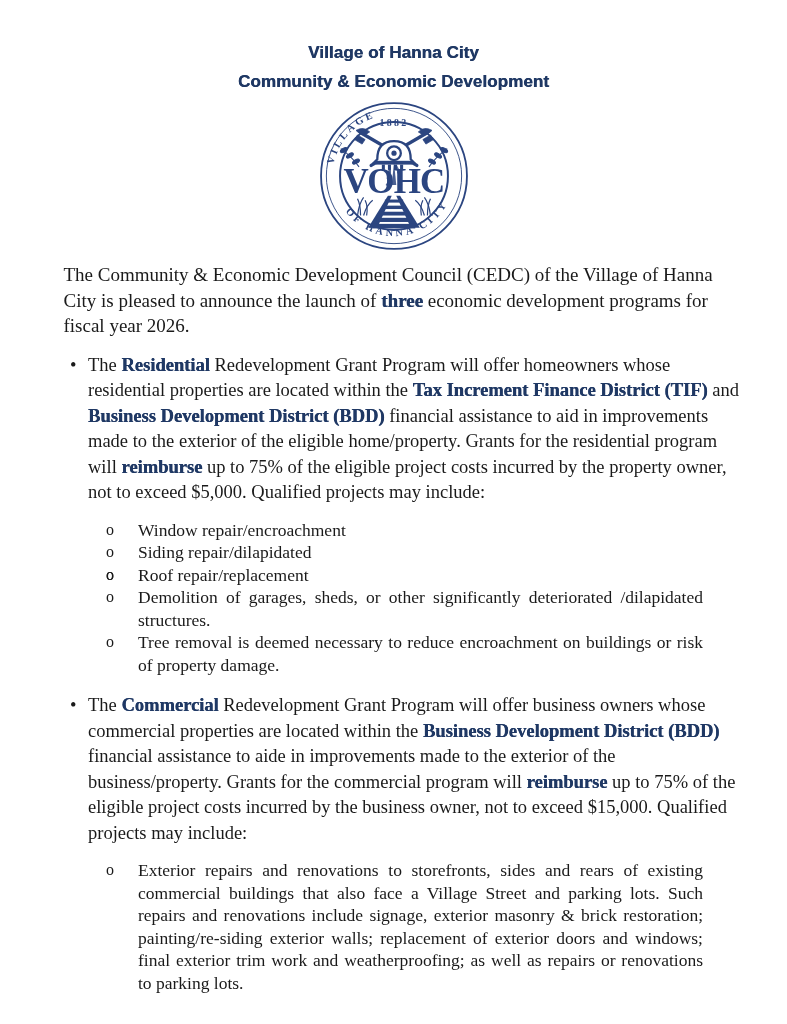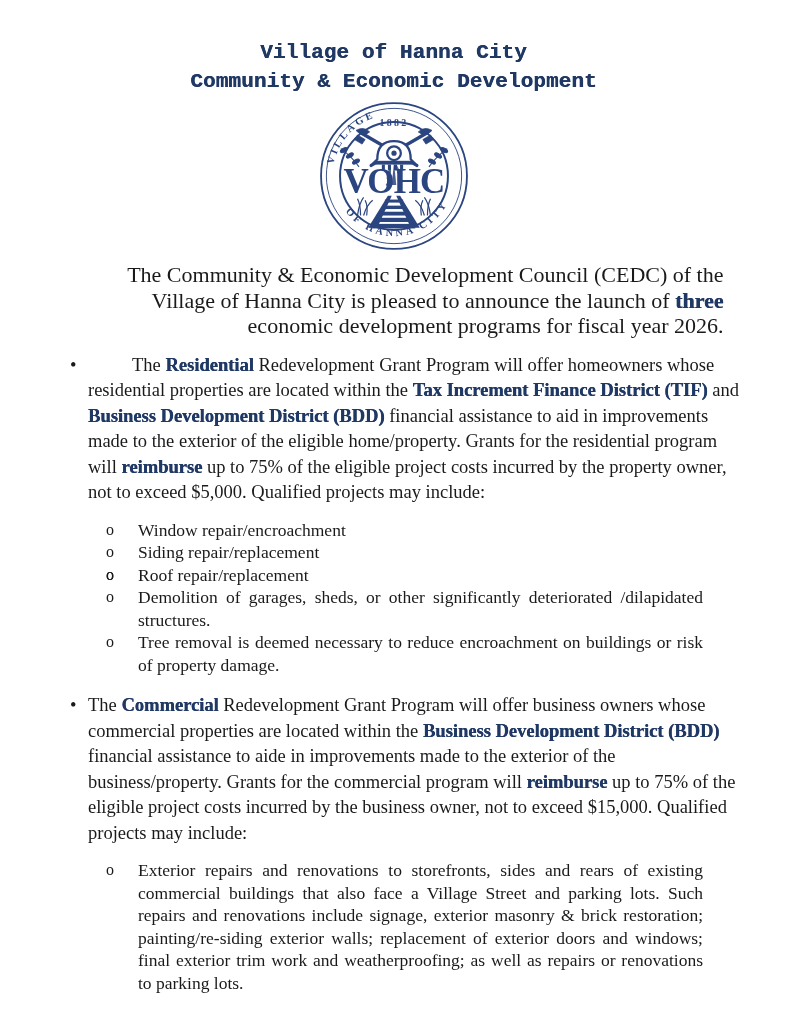--- a/index.html
+++ b/index.html
@@ -21,23 +21,23 @@
     background: #ffffff;
     box-sizing: border-box;
   }
 
   
   .doc-header {
     padding-top: 38px;
     text-align: center;
   }
   .doc-header .title-line {
-    font-family: Liberation Mono, monospace;
+    font-family: Liberation Sans, sans-serif;
     font-weight: bold;
-    font-size: 21px;
+    font-size: 17px;
     line-height: 29px;
     color: #1F3864;
     letter-spacing: 0.1px;
     text-shadow: 0.4px 0 0 #1F3864;
   }
 
   
   .seal-wrap {
     display: flex;
     justify-content: center;
@@ -46,22 +46,22 @@
   .seal {
     width: 152px;
     height: 152px;
     display: block;
   }
 
   
   .intro {
     margin: 10px auto 0 auto;
     width: 660px;
-    text-align: right;
-    font-size: 22px;
+    text-align: left;
+    font-size: 19px;
     line-height: 25.5px;
   }
   .blue {
     color: #1F3864;
     font-weight: bold;
     text-shadow: 0.35px 0 0 #1F3864;
   }
 
   ul.main-list {
     list-style: none;
@@ -101,21 +101,21 @@
     text-justify: inter-word;
   }
   ul.sub-list > li.sub-item > .bullet-circle {
     position: absolute;
     left: 18px;
     top: 0;
     font-size: 16px;
     line-height: 22.5px;
   }
 
-  .justify { text-align: justify; text-justify: inter-word; margin-left: 44px; }
+  .justify { text-align: justify; text-justify: inter-word; }
   .left { text-align: left; margin-top: 36px; }
 </style>
 </head>
 <body>
 
 <div class="page">
 
   <div class="doc-header">
     <div class="title-line">Village of Hanna City</div>
     <div class="title-line">Community &amp; Economic Development</div>
@@ -220,21 +220,21 @@
       <span class="bullet-dot">•</span>
       <span class="justify"><span>The </span><span class="blue">Residential</span><span> Redevelopment Grant Program will offer homeowners whose residential properties are located within the </span><span class="blue">Tax Increment Finance District (TIF)</span><span> and </span><span class="blue">Business Development District (BDD)</span><span> financial assistance to aid in improvements made to the exterior of the eligible home/property. Grants for the residential program will </span><span class="blue">reimburse</span><span> up to 75% of the eligible project costs incurred by the property owner, not to exceed $5,000. Qualified projects may include:</span></span>
 
       <ul class="sub-list">
         <li class="sub-item">
           <span class="bullet-circle">o</span>
           <span>Window repair/encroachment</span>
         </li>
         <li class="sub-item">
           <span class="bullet-circle">o</span>
-          <span>Siding repair/replacement</span>
+          <span>Siding repair/dilapidated</span>
         </li>
         <li class="sub-item">
           <span class="bullet-circle">o</span>
         </li>
         <li class="sub-item">
           <span class="bullet-circle">o</span>
           <span>Roof repair/replacement</span>
         </li>
         <li class="sub-item">
           <span class="bullet-circle">o</span>

